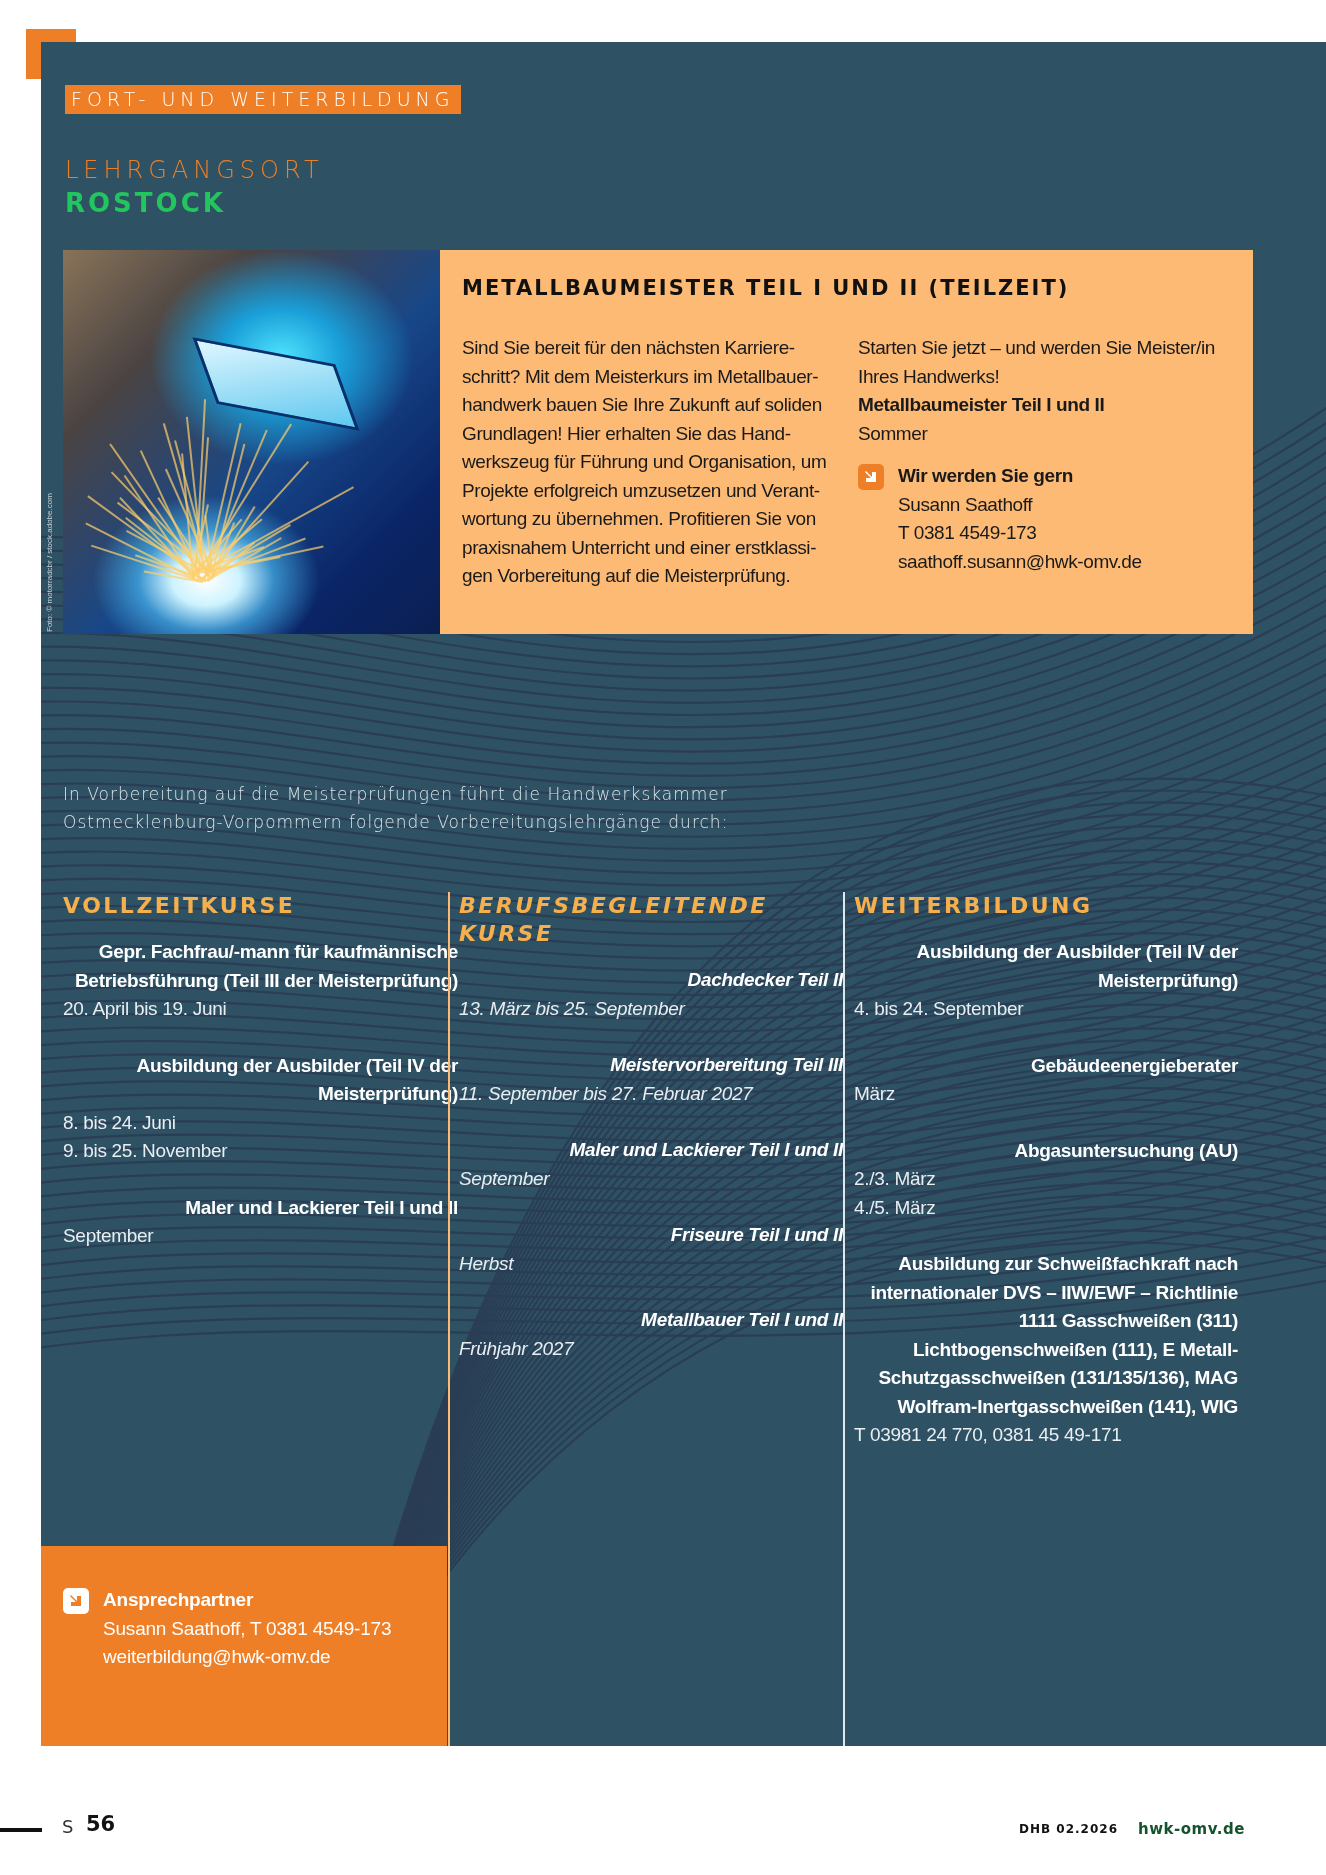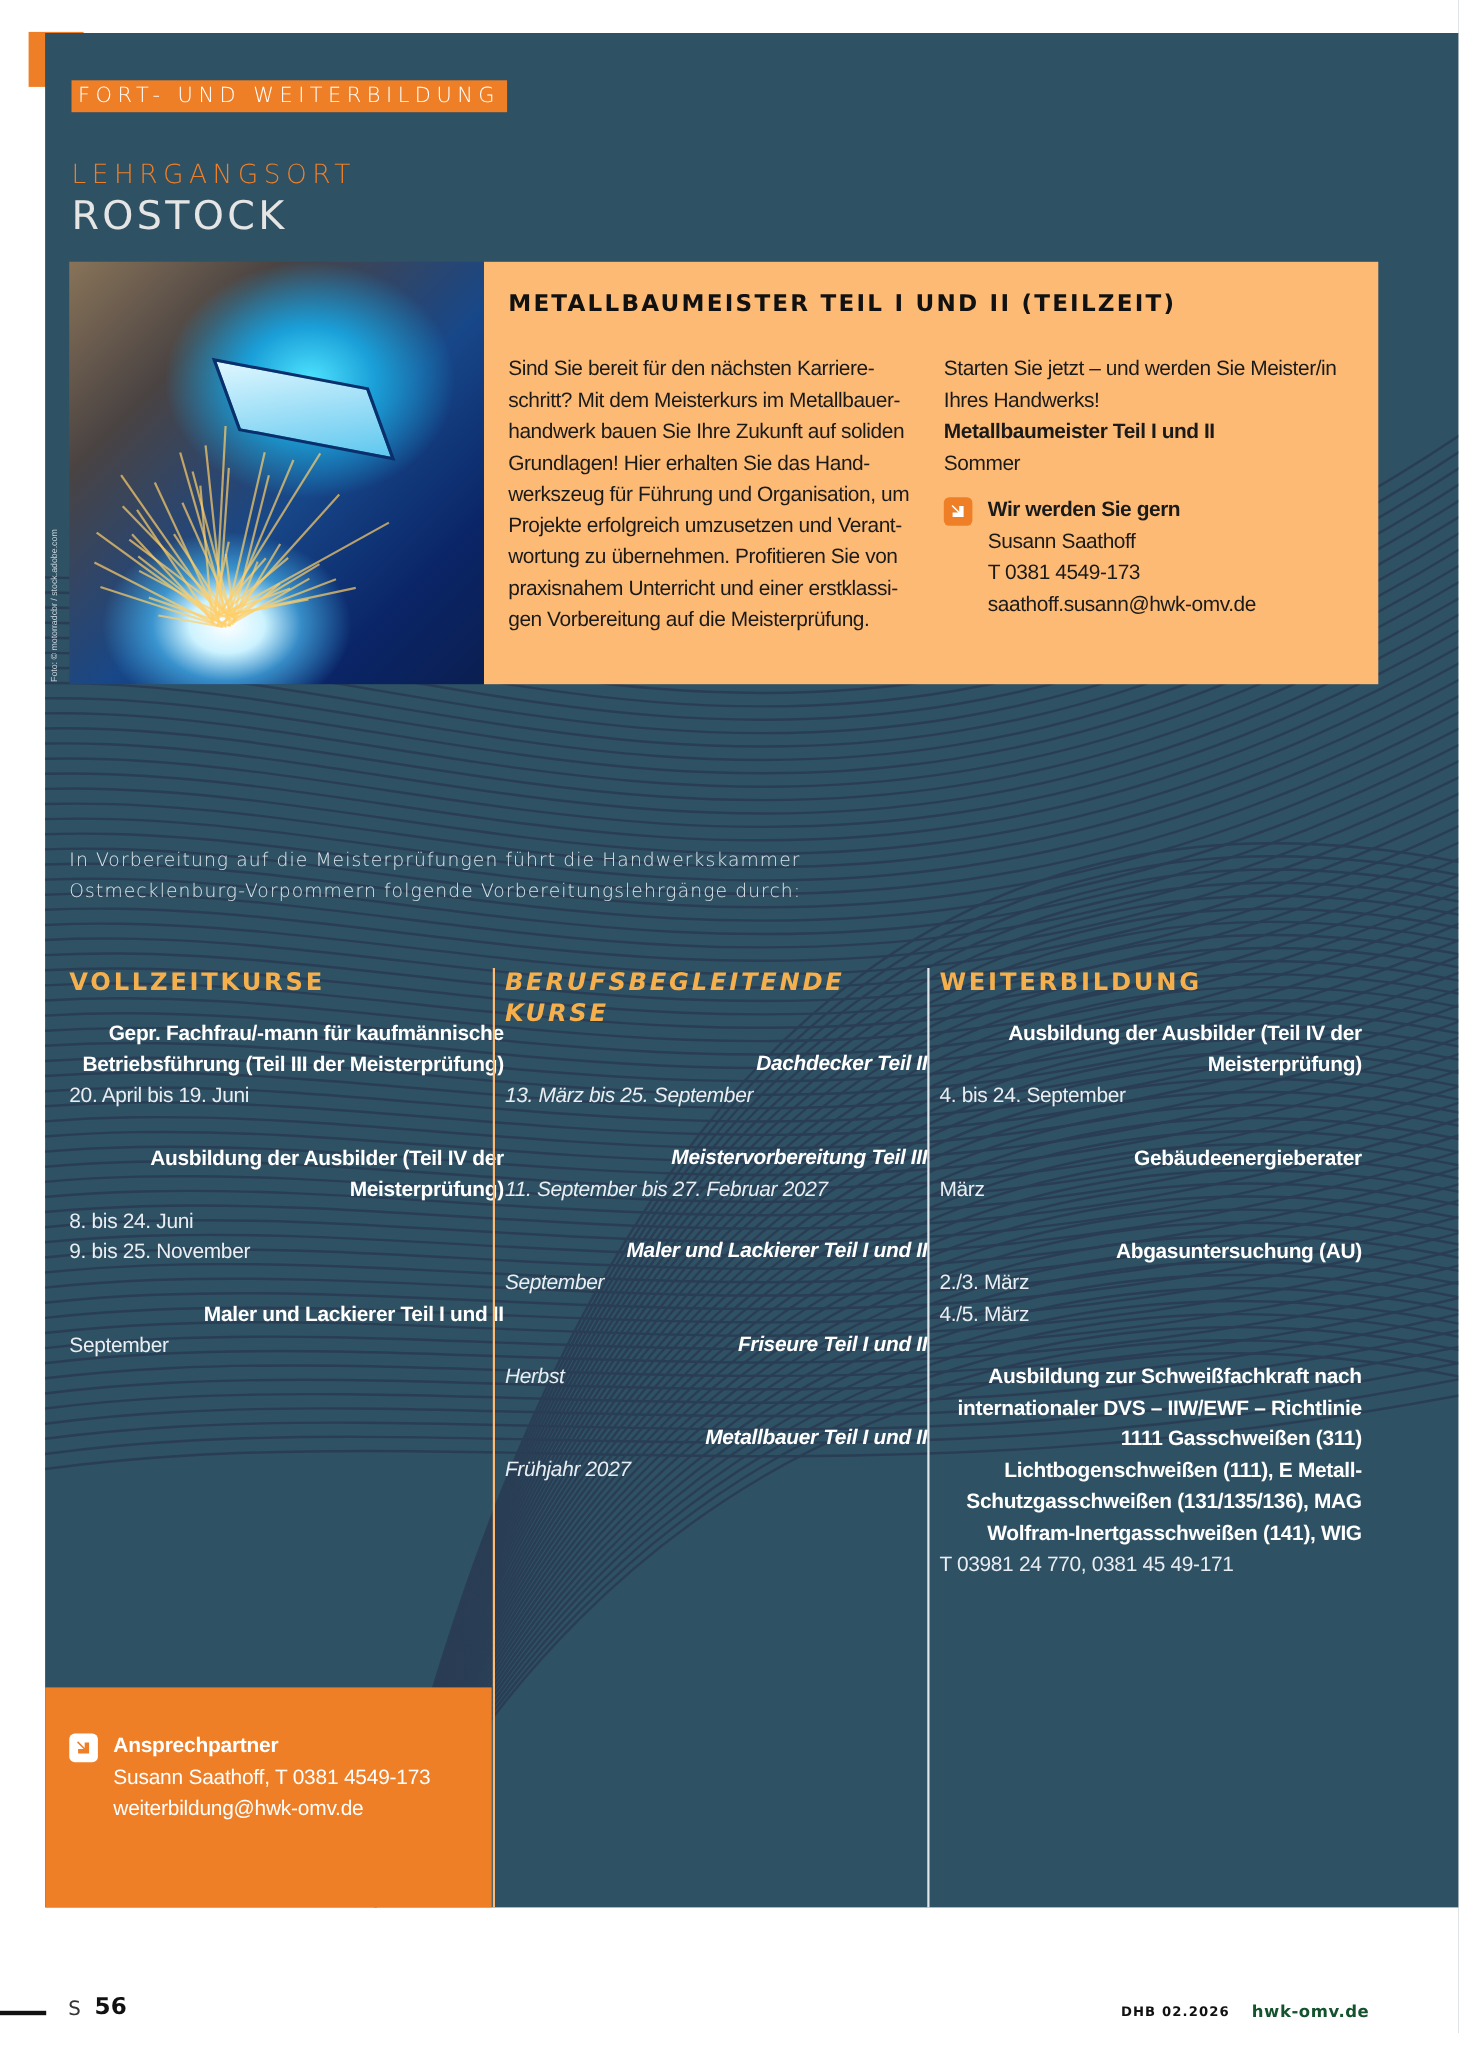--- a/index.html
+++ b/index.html
@@ -1,38 +1,38 @@
 <!DOCTYPE html>
 <html><head>
   <meta charset="utf-8">
   <style>
     * { box-sizing: border-box; margin: 0; padding: 0; }
     html, body { width: 1326px; height: 1875px; background: #ffffff; overflow: hidden; }
     body { position: relative; font-family: "Liberation Sans", sans-serif; }
 
     .orange-corner { position: absolute; left: 26px; top: 29px; width: 50px; height: 50px; background: #ef7f27; }
     .panel {
-      position: absolute; left: 41px; top: 30px; width: 1285px; height: 1704px;
+      position: absolute; left: 41px; top: 42px; width: 1285px; height: 1704px;
       background: #2f5164; overflow: hidden;
     }
     .waves { position: absolute; left: 0; top: 0; width: 100%; height: 100%; }
 
     .kicker {
       position: absolute; left: 24px; top: 43px; height: 29px;
       background: #ef7f27; color: #ffffff; padding: 0 6px;
       font-family: "DejaVu Sans", sans-serif; font-size: 19px; letter-spacing: 5px;
       line-height: 29px; font-weight: 300;
     }
     .lehrgangsort {
       position: absolute; left: 24px; top: 114px; color: #ef7f27;
       font-family: "DejaVu Sans", sans-serif; font-size: 24px; letter-spacing: 5px; font-weight: 300;
     }
     .city {
-      position: absolute; left: 24px; top: 146px; color: #e5e5e5;
-      font-family: "DejaVu Sans", sans-serif; font-weight: normal; font-size: 36px; letter-spacing: 3px;
+      position: absolute; left: 24px; top: 146px; color: #22c55e;
+      font-family: "DejaVu Sans", sans-serif; font-weight: bold; font-size: 26px; letter-spacing: 3px;
     }
 
     .photo {
       position: absolute; left: 22px; top: 208px; width: 377px; height: 384px;
       background:
         radial-gradient(ellipse 30% 22% at 38% 86%, #ffffff 0%, #cdf3ff 30%, rgba(80,200,255,0.6) 60%, rgba(0,0,0,0) 100%),
         radial-gradient(ellipse 35% 28% at 58% 28%, #4ee4ff 0%, #1a9fd8 45%, rgba(10,40,110,0.2) 100%),
         linear-gradient(135deg, #a88653 0%, #5a4a38 25%, #1b4f8f 55%, #0a2566 80%, #0a1d4a 100%);
     }
     .photo .spark { position: absolute; background: #ffcf6a; height: 2px; transform-origin: left center; }

